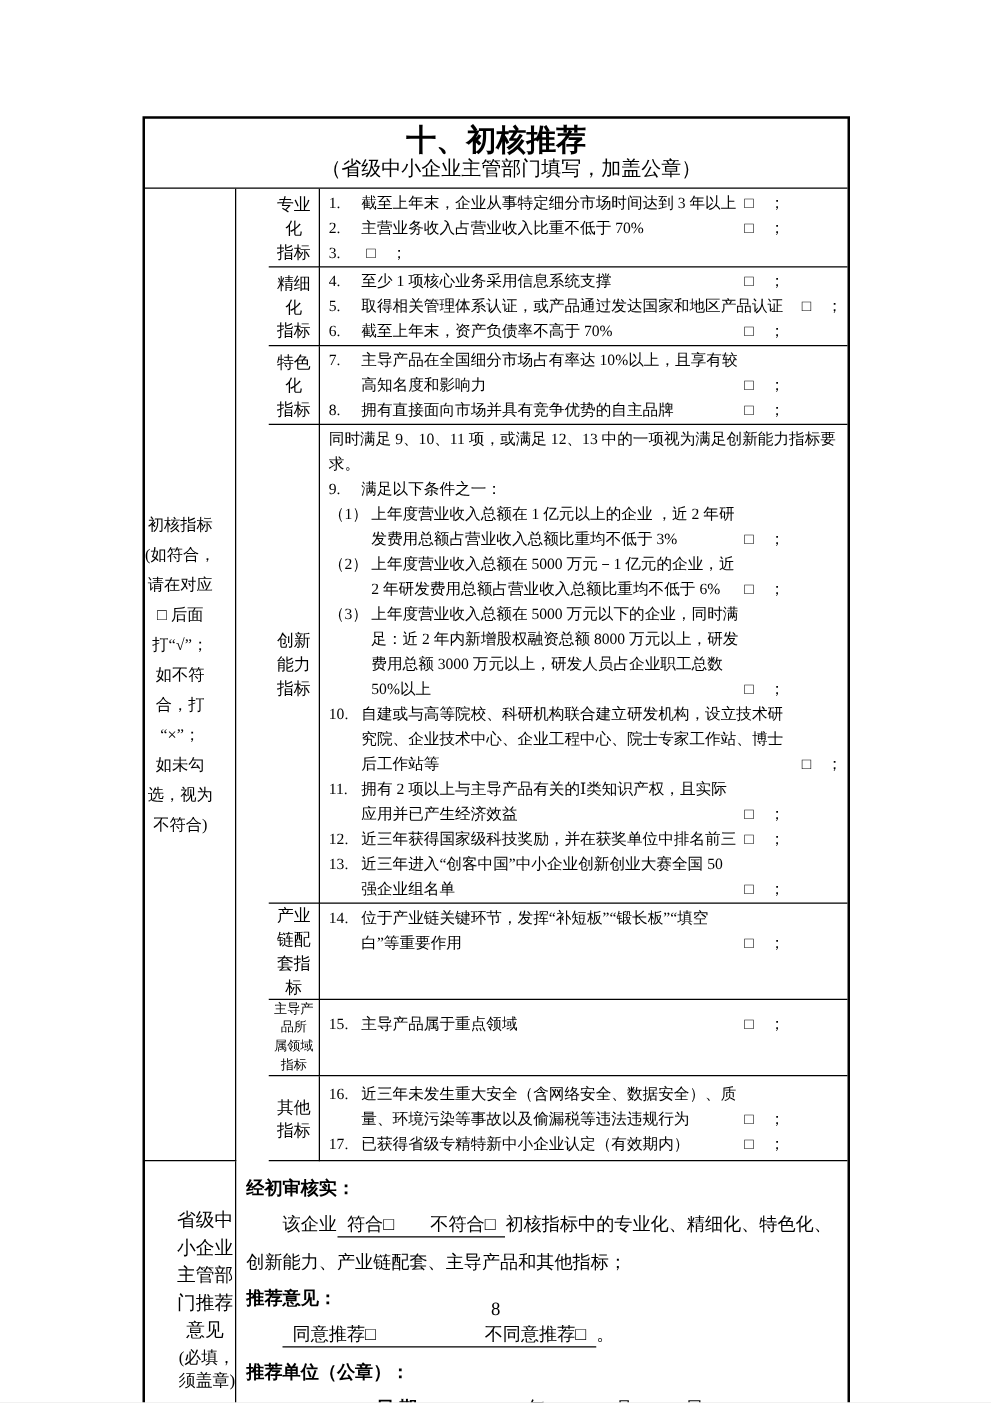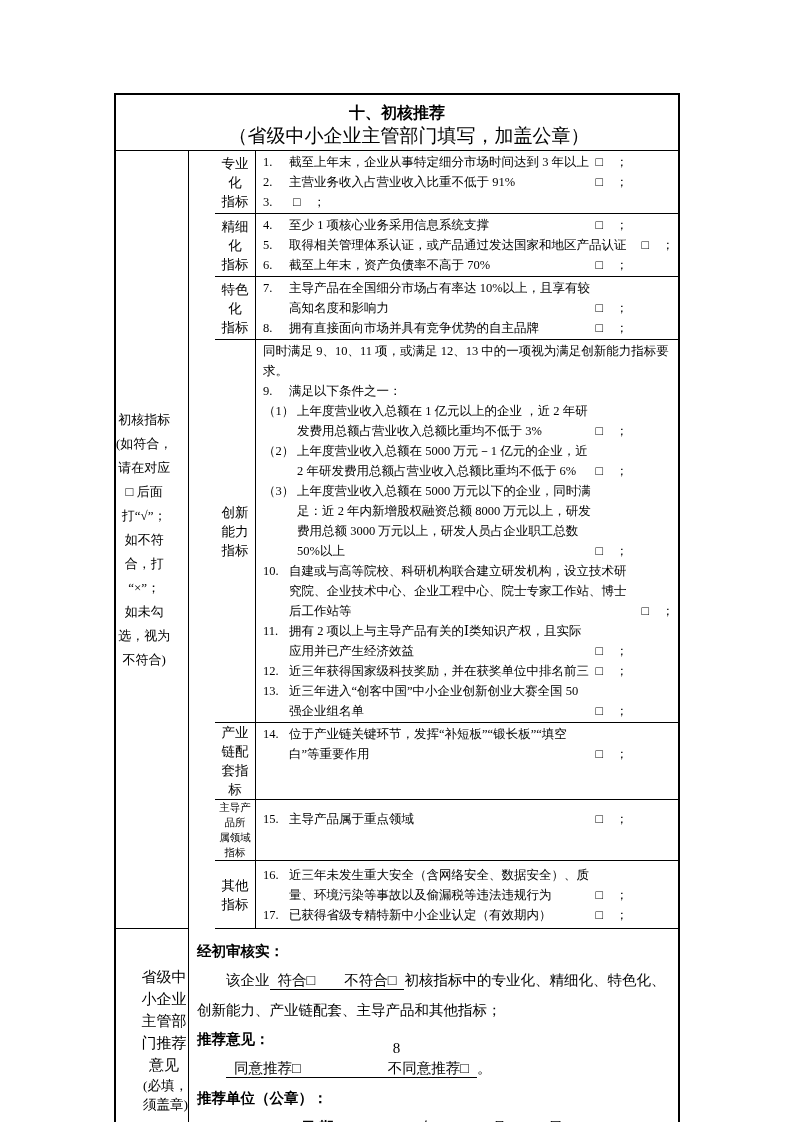--- a/index.html
+++ b/index.html
@@ -13,22 +13,22 @@
     overflow:hidden;
     margin:0 auto;
   }
   .tbl {
     position:absolute; left:114px; top:93px;
     width:566px;
     border:2px solid #000;
   }
   
   .title-cell { border-bottom:1px solid #000; text-align:center; padding:5px 0 4px 0; }
-  .ftitle { font-size:16px; font-weight:bold; line-height:26px;font-family:Liberation Serif, serif; }
-  .fsub   { font-size:19px; line-height:20px;padding-left:24px; }
+  .ftitle { font-size:24px; font-weight:bold; line-height:26px;font-family:Liberation Serif, serif; }
+  .fsub   { font-size:16px; line-height:20px;padding-left:24px; }
   
   .body { display:grid; grid-template-columns:73px 67px 1fr; }
   .note-cell {
     grid-column:1; grid-row:1 / span 7;
     border-right:1px solid #000; border-bottom:1px solid #000;
     display:flex; align-items:center; 
     font-size:13px; text-align:center;
   }
   .note-cell .nl { line-height:24px; }
   .lab {
@@ -112,21 +112,21 @@
         <span>指标</span>
       </div>
       <div class="cc h60">
         <div class="it">
           <span class="n">1.</span>
           <span class="t">截至上年末，企业从事特定细分市场时间达到 3 年以上</span>
           <span class="c">□　；</span>
         </div>
         <div class="it">
           <span class="n">2.</span>
-          <span class="t">主营业务收入占营业收入比重不低于 91%</span>
+          <span class="t">主营业务收入占营业收入比重不低于 70%</span>
           <span class="c">□　；</span>
         </div>
         <div class="it">
           <span class="n">3.</span>
           <span class="c">□　；</span>
         </div>
       </div>
 
       <div class="lab">
         <span>精细化</span>

